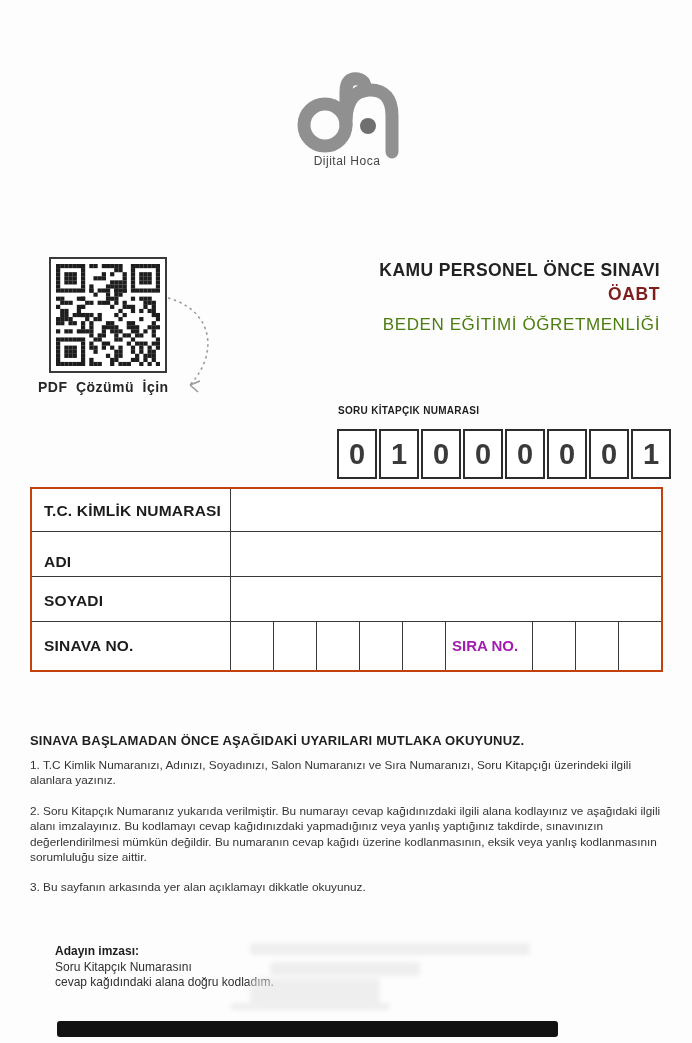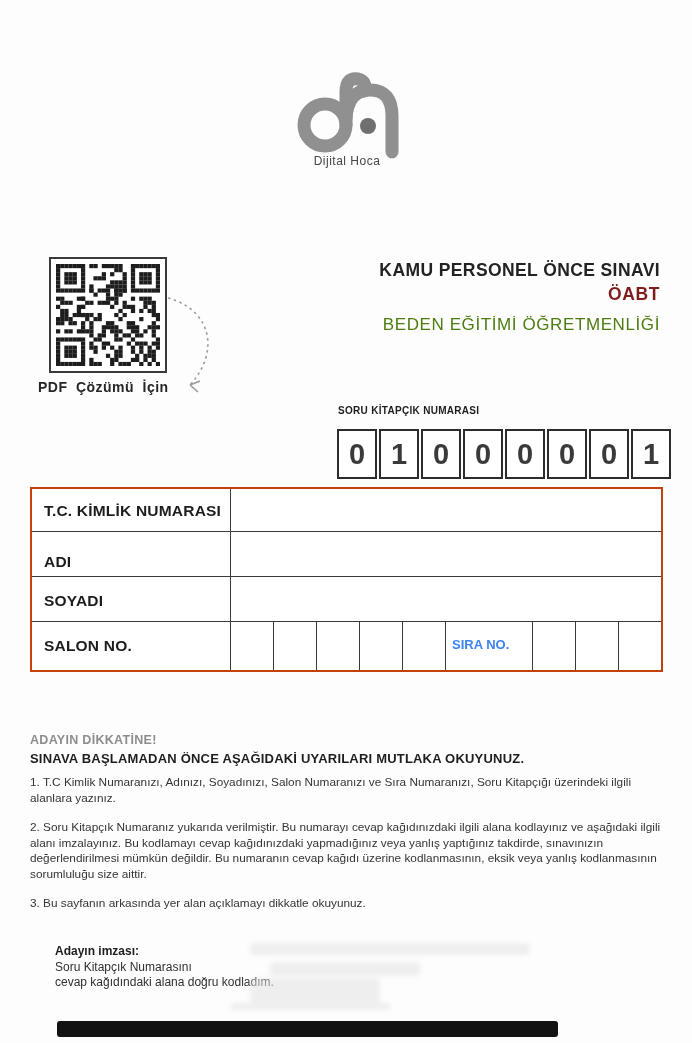--- a/index.html
+++ b/index.html
@@ -32,21 +32,21 @@
   .bk-box{width:36px;height:46px;border:2px solid #2c2c2c;background:#fff;
           display:flex;align-items:center;justify-content:center;
           font-size:29px;font-weight:bold;color:#3a3a3a;}
 
   
   .formtbl{left:30px;top:487px;width:629px;height:181px;border:2px solid #c2410c;background:#fff;}
   .h-line{position:absolute;left:0;width:100%;height:0;border-top:1.5px solid #3a3a3a;}
   .v-line{position:absolute;top:0;width:0;border-left:1.5px solid #3a3a3a;}
   .row-label{position:absolute;left:12px;font-size:15.5px;font-weight:bold;color:#1c1c1c;
              letter-spacing:.2px;}
-  .sira-label{position:absolute;font-size:13px;font-weight:bold;color:#3b82f6;}
+  .sira-label{position:absolute;font-size:15px;font-weight:bold;color:#a21caf;}
 
   
   .notice{left:30px;top:733px;width:632px;font-size:11.8px;line-height:15.5px;color:#343434;}
   .n-h1{font-weight:bold;color:#8d8d8d;font-size:12.5px;letter-spacing:.3px;margin:0 0 2px 0;}
   .n-h2{font-weight:bold;color:#1e1e1e;font-size:13px;letter-spacing:.2px;margin:0 0 9px 0;}
   .n-item{margin:0 0 14px 0;}
   .n-item:nth-of-type(2){margin-bottom:15px;}
 
   
   .sig{left:55px;top:944px;width:330px;font-size:12px;line-height:15.5px;color:#2f2f2f;}
@@ -416,40 +416,39 @@
 
     <div class="h-line" style="top:42px;"></div>
     <div class="h-line" style="top:87px;"></div>
     <div class="h-line" style="top:132px;"></div>
 
     <div class="v-line" style="left:198px;height:181px;"></div>
 
     <div class="row-label" style="top:13px;">T.C. KİMLİK NUMARASI</div>
     <div class="row-label" style="top:64px;">ADI</div>
     <div class="row-label" style="top:103px;">SOYADI</div>
-    <div class="row-label" style="top:148px;">SALON NO.</div>
+    <div class="row-label" style="top:148px;">SINAVA NO.</div>
 
     <div class="abs" style="left:200px;top:1px;width:427px;height:40px;"></div>
     <div class="abs" style="left:200px;top:44px;width:427px;height:42px;"></div>
     <div class="abs" style="left:200px;top:89px;width:427px;height:42px;"></div>
 
     <div class="v-line" style="left:241px;top:132px;height:49px;"></div>
     <div class="v-line" style="left:284px;top:132px;height:49px;"></div>
     <div class="v-line" style="left:327px;top:132px;height:49px;"></div>
     <div class="v-line" style="left:370px;top:132px;height:49px;"></div>
     <div class="v-line" style="left:413px;top:132px;height:49px;"></div>
 
     <div class="sira-label" style="left:420px;top:148px;">SIRA NO.</div>
     <div class="v-line" style="left:500px;top:132px;height:49px;"></div>
     <div class="v-line" style="left:543px;top:132px;height:49px;"></div>
     <div class="v-line" style="left:586px;top:132px;height:49px;"></div>
   </div>
 
   <div class="abs notice">
-    <p class="n-h1">ADAYIN DİKKATİNE!</p>
     <p class="n-h2">SINAVA BAŞLAMADAN ÖNCE AŞAĞIDAKİ UYARILARI MUTLAKA OKUYUNUZ.</p>
     <p class="n-item">1. T.C Kimlik Numaranızı, Adınızı, Soyadınızı, Salon Numaranızı ve Sıra Numaranızı, Soru Kitapçığı üzerindeki ilgili alanlara yazınız.</p>
     <p class="n-item">2. Soru Kitapçık Numaranız yukarıda verilmiştir. Bu numarayı cevap kağıdınızdaki ilgili alana kodlayınız ve aşağıdaki ilgili alanı imzalayınız. Bu kodlamayı cevap kağıdınızdaki yapmadığınız veya yanlış yaptığınız takdirde, sınavınızın değerlendirilmesi mümkün değildir. Bu numaranın cevap kağıdı üzerine kodlanmasının, eksik veya yanlış kodlanmasının sorumluluğu size aittir.</p>
     <p class="n-item">3. Bu sayfanın arkasında yer alan açıklamayı dikkatle okuyunuz.</p>
   </div>
 
   <div class="abs sig">
     <div class="sig-label">Adayın imzası:</div>
     <div>Soru Kitapçık Numarasını</div>
     <div>cevap kağıdındaki alana doğru kodladım.</div>

